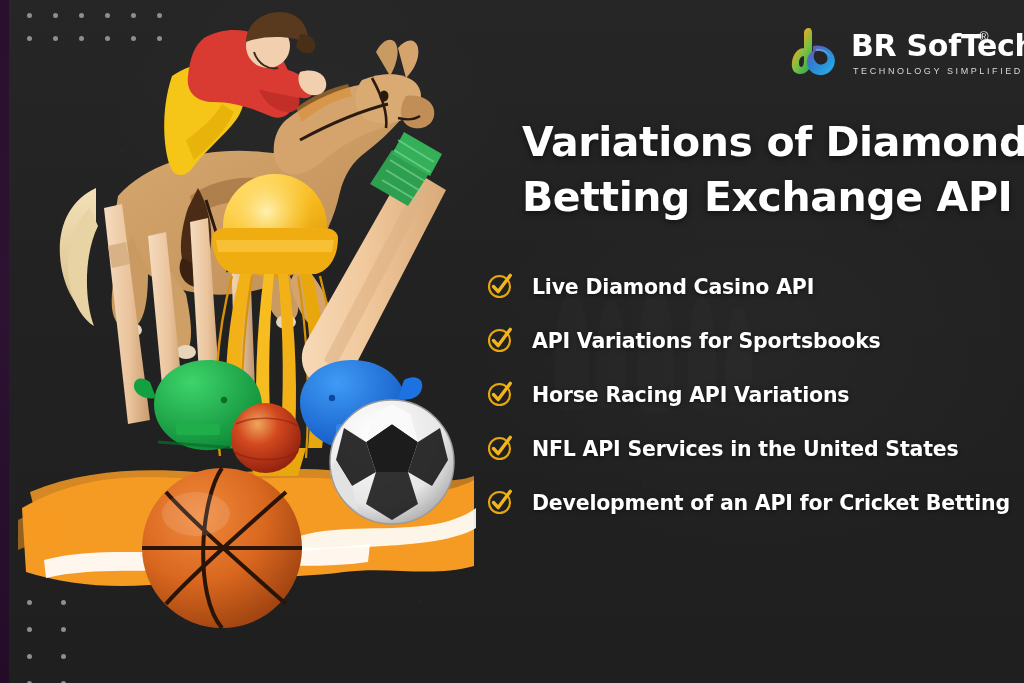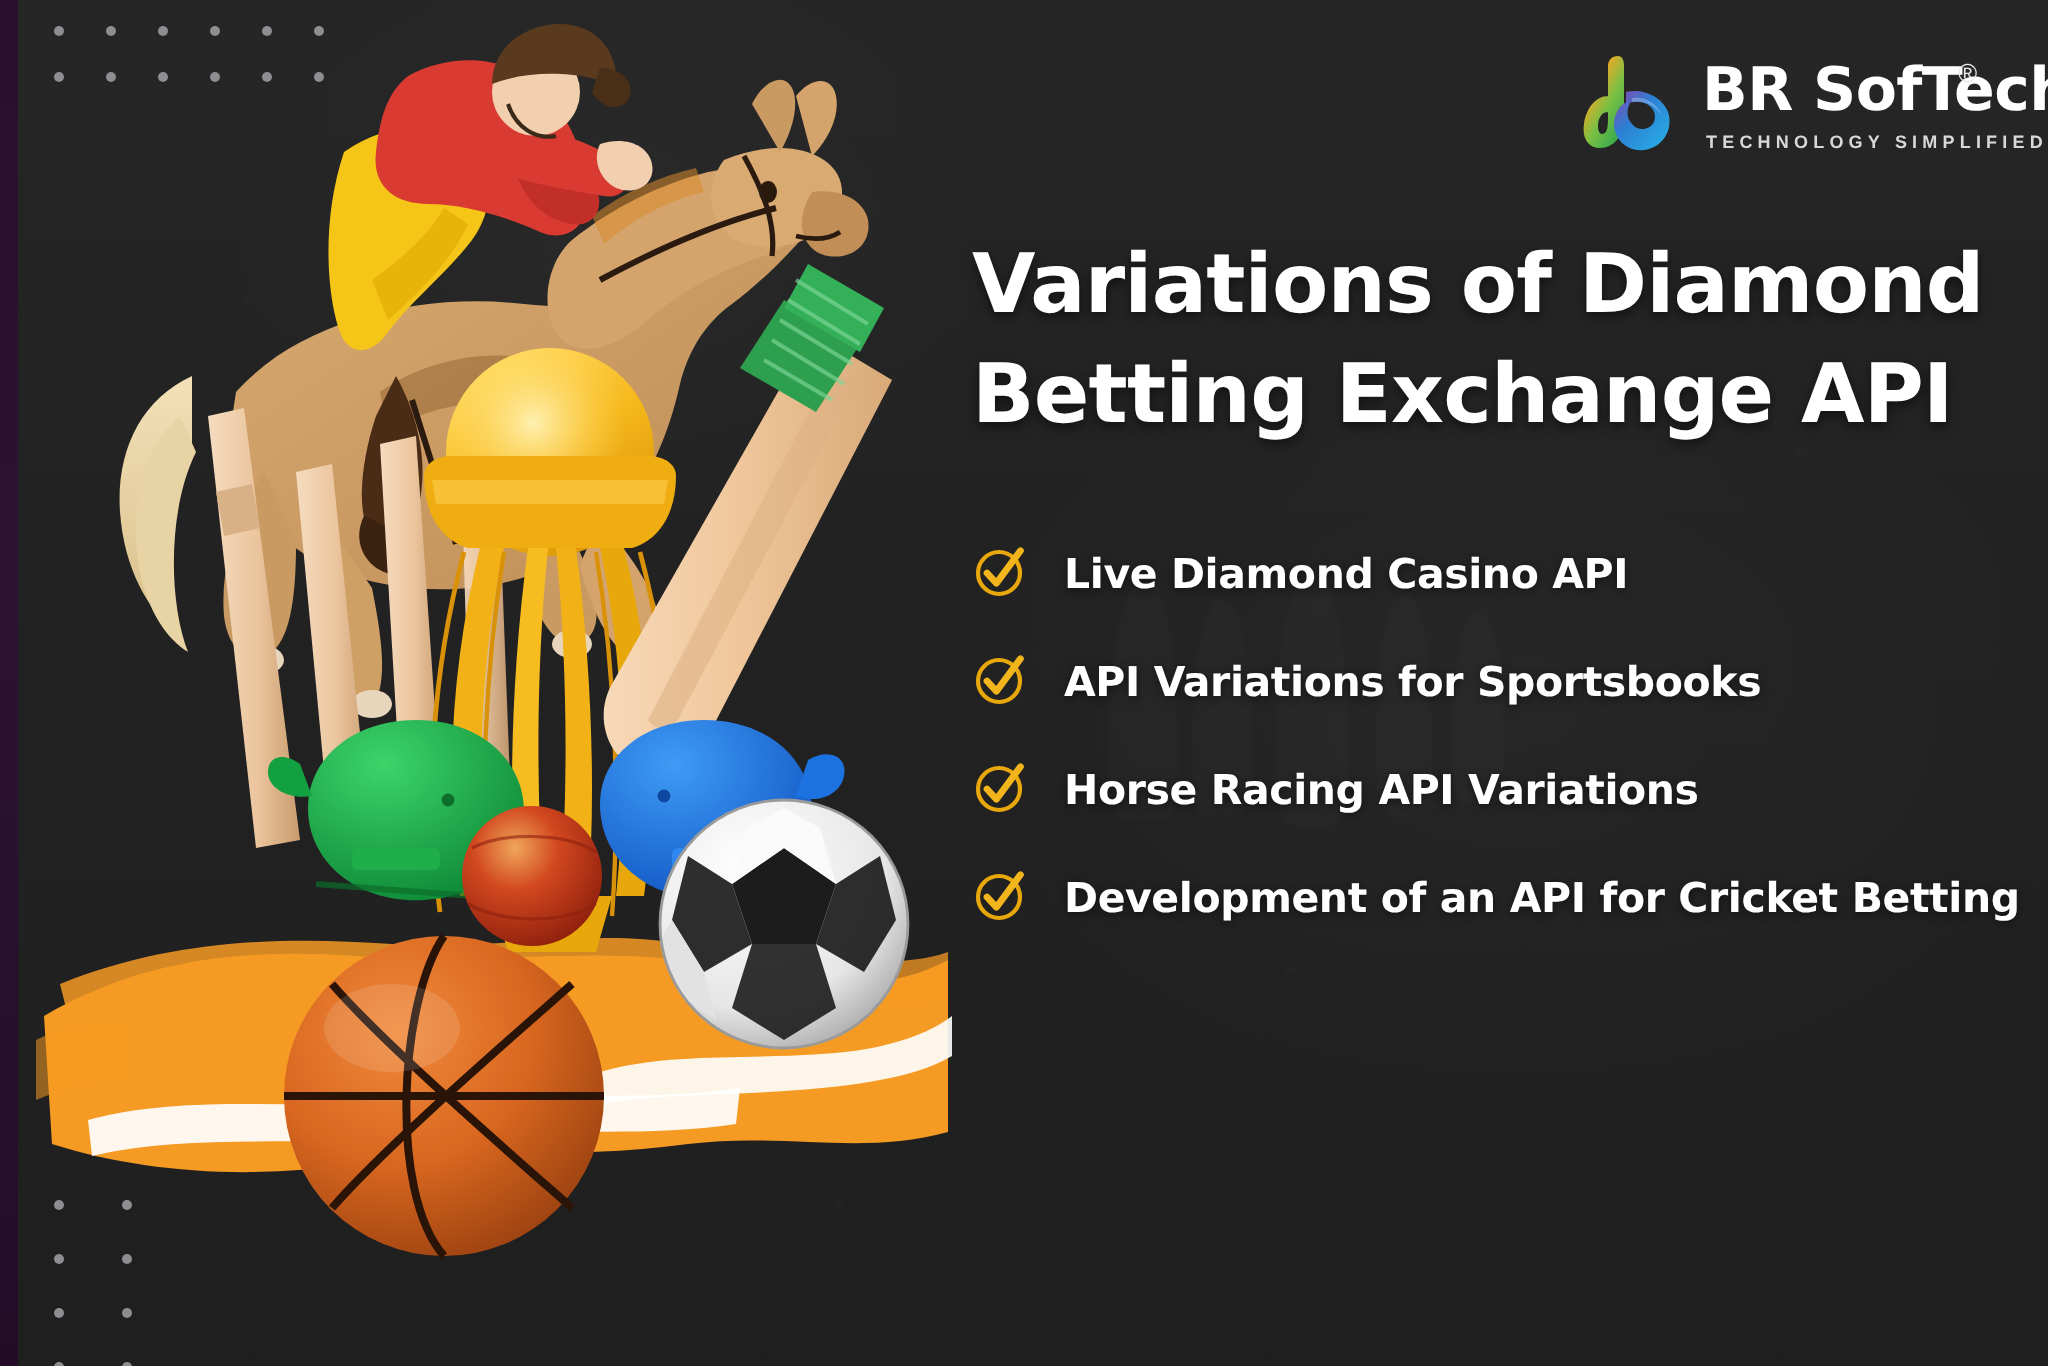--- a/index.html
+++ b/index.html
@@ -54,37 +54,37 @@
   
   #logo { position:absolute; left:789px; top:22px; width:222px; height:66px; }
   #logo-mark { position:absolute; left:0; top:2px; width:56px; height:56px; }
   #logo-word {
     position:absolute; left:62px; top:6px;
     color:#ffffff; font-size:30px; font-weight:bold; letter-spacing:-0.3px;
     font-family:"DejaVu Sans", sans-serif; white-space:nowrap;
   }
   #logo-tag {
     position:absolute; left:64px; top:44px;
-    color:#d8d8d8; font-size:9px; font-weight:bold; letter-spacing:2.6px;
+    color:#d8d8d8; font-size:9px; font-weight:normal; letter-spacing:2.6px;
     white-space:nowrap;
   }
   #logo-r {
     position:absolute; left:190px; top:8px;
     color:#e8e8e8; font-size:13px; line-height:1;
   }
 
   
   #headline {
     position:absolute; left:486px; top:115px; width:520px;
     color:#ffffff; font-size:41px; line-height:1.33; font-weight:bold;
     letter-spacing:-0.4px;
     font-family:"DejaVu Sans", sans-serif;
     text-shadow:0 2px 6px rgba(0,0,0,.55);
   }
-  #headline .ln { display:block; white-space:nowrap; }
+  #headline .ln { display:block; white-space:nowrap;margin-left:36px; }
 
   
   #features { position:absolute; left:487px; top:245px; width:530px; }
   .feature {
     display:flex; align-items:flex-end; height:54px; gap:18px;
   }
   .check { width:27px; height:27px; flex:0 0 27px; position:relative; }
   .feature-label {
     color:#ffffff; font-size:20.5px; font-weight:bold; white-space:nowrap;
     font-family:"DejaVu Sans", sans-serif;
@@ -415,25 +415,34 @@
       <svg width="27" height="27" viewBox="0 0 27 27" xmlns="http://www.w3.org/2000/svg">
         <circle cx="12.5" cy="14.5" r="10.5" fill="none" stroke="#E8A70B" stroke-width="2.1"></circle>
         <path d="M6.5,14.5 L11.2,19.6 L23.2,3.4" fill="none" stroke="#F2B61C" stroke-width="3.4" stroke-linecap="round" stroke-linejoin="round"></path>
       </svg>
     </span>
     <span class="feature-label">Horse Racing API Variations</span>
   </div>
 
 
 
-
   <div class="feature">
     <span class="check">
       <svg width="27" height="27" viewBox="0 0 27 27" xmlns="http://www.w3.org/2000/svg">
         <circle cx="12.5" cy="14.5" r="10.5" fill="none" stroke="#E8A70B" stroke-width="2.1"></circle>
         <path d="M6.5,14.5 L11.2,19.6 L23.2,3.4" fill="none" stroke="#F2B61C" stroke-width="3.4" stroke-linecap="round" stroke-linejoin="round"></path>
       </svg>
     </span>
+    <span class="feature-label">NFL API Services in the United States</span>
+  </div>
+
+  <div class="feature">
+    <span class="check">
+      <svg width="27" height="27" viewBox="0 0 27 27" xmlns="http://www.w3.org/2000/svg">
+        <circle cx="12.5" cy="14.5" r="10.5" fill="none" stroke="#E8A70B" stroke-width="2.1"></circle>
+        <path d="M6.5,14.5 L11.2,19.6 L23.2,3.4" fill="none" stroke="#F2B61C" stroke-width="3.4" stroke-linecap="round" stroke-linejoin="round"></path>
+      </svg>
+    </span>
     <span class="feature-label">Development of an API for Cricket Betting</span>
   </div>
 </div>
 
 </div>
 
 </body></html>

